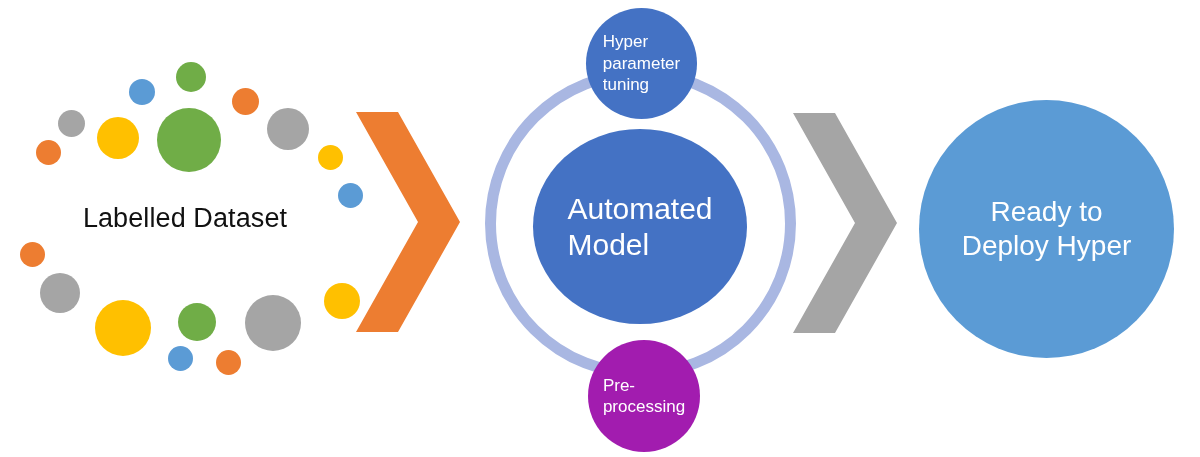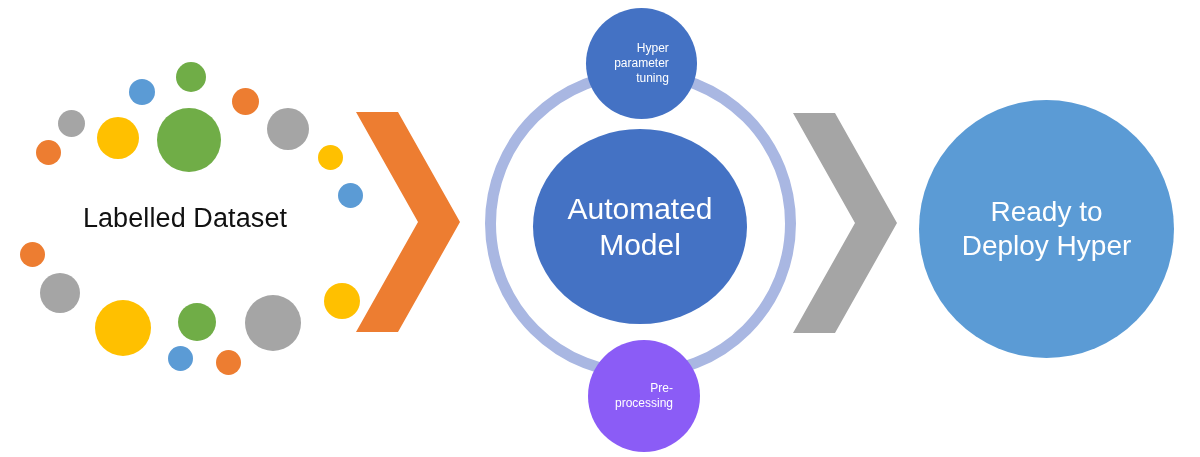--- a/index.html
+++ b/index.html
@@ -75,36 +75,35 @@
     border-radius: 50%;
     background: #4472C4;
     display: flex;
     align-items: center;
     justify-content: center;
   }
   #model-core-label {
     color: #ffffff;
     font-size: 30px;
     line-height: 1.18;
-    text-align: center;
     white-space: pre-line;
   }
   .satellite {
     position: absolute;
     border-radius: 50%;
     background: #4472C4;
     display: flex;
     align-items: center;
     justify-content: center;
   }
   .satellite span {
     color: #ffffff;
-    font-size: 12px;
+    font-size: 17px;
     line-height: 1.26;
-    text-align: right;
+    text-align: left;
     white-space: pre-line;
   }
   #sat-hyper {
     left: 108px;
     top: 8px;
     width: 111px;
     height: 111px;
   }
   #sat-pre {
     left: 110px;
@@ -180,21 +179,21 @@
       <span>Hyper
 parameter
 tuning</span>
     </div>
 
     <div id="model-core" style="background: rgb(68, 114, 196);">
       <div id="model-core-label">Automated
 Model</div>
     </div>
 
-    <div class="satellite" id="sat-pre" style="background: #8b5cf6;">
+    <div class="satellite" id="sat-pre" style="background: #a21caf;">
       <span>Pre-
 processing</span>
     </div>
   </div>
 
   <div class="chevron" id="chevron-two" style="left:789px; top:111px; width:112px; height:224px;">
     <svg width="112" height="224" viewBox="0 0 112 224" aria-hidden="true">
       <polygon id="chev2-poly" points="4,2 46,2 108,112 46,222 4,222 66,112" fill="#A5A5A5"></polygon>
     </svg>
   </div>

